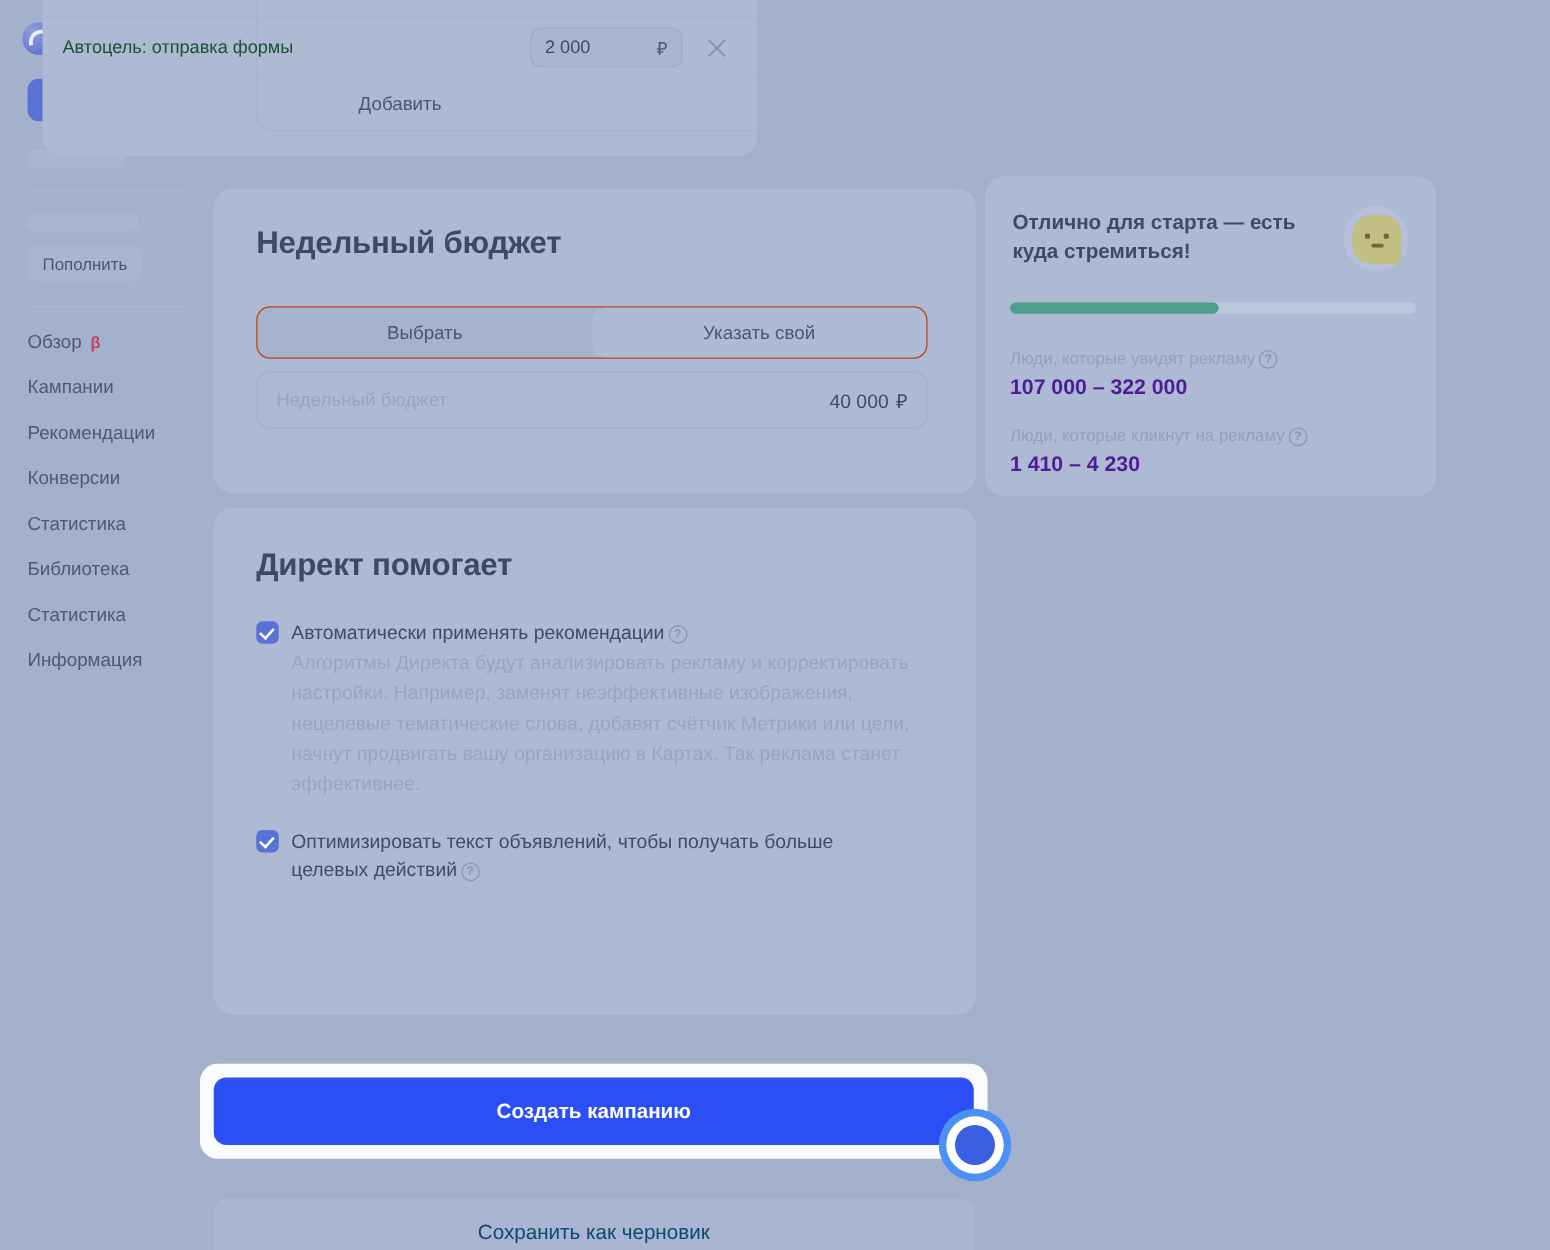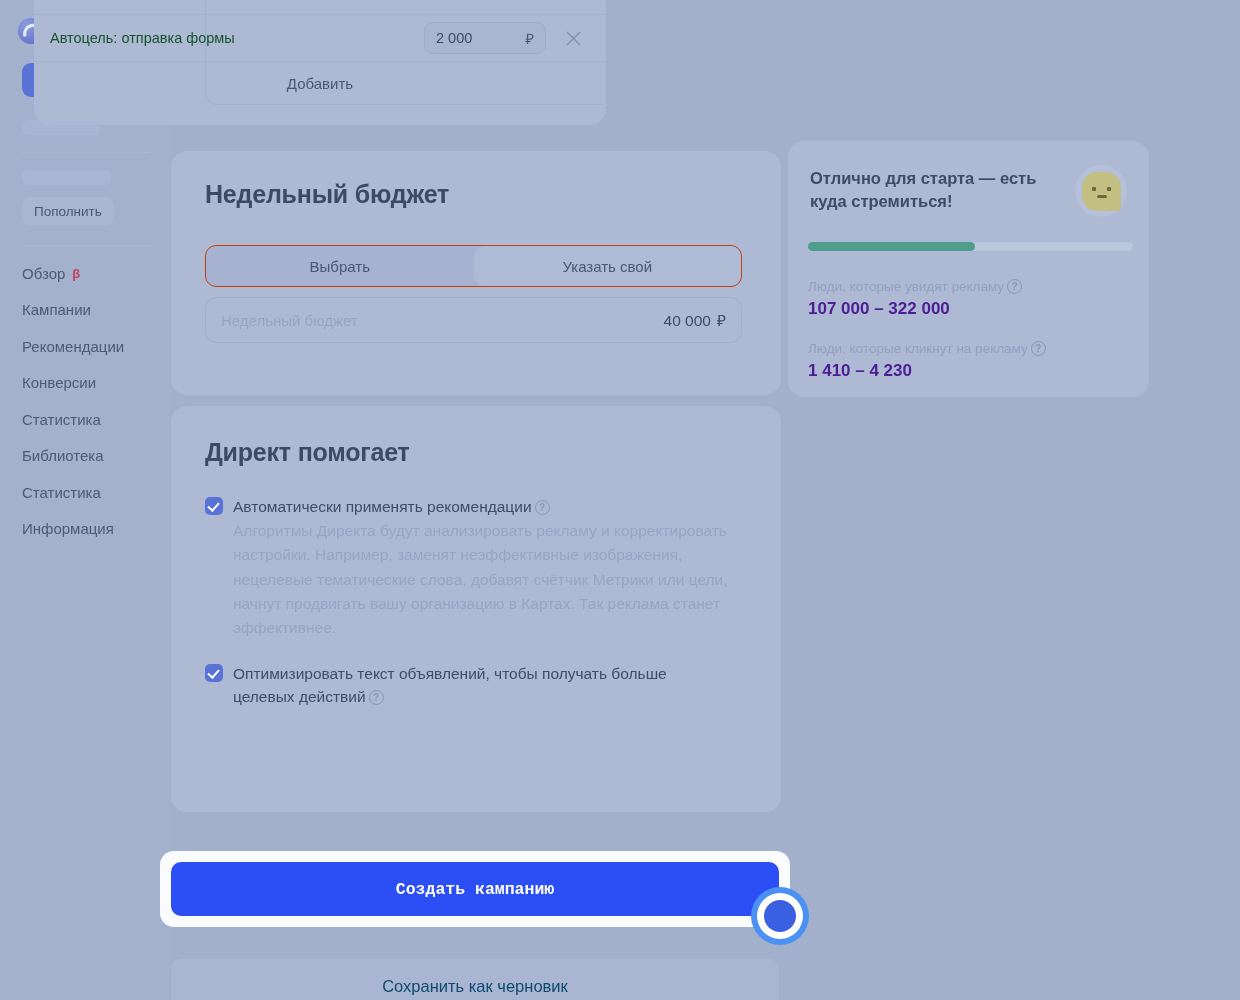--- a/index.html
+++ b/index.html
@@ -166,21 +166,21 @@
 
   
   .highlight-frame {
     position: absolute; left: 160px; top: 851px; width: 630px; height: 76px;
     background: #fafbfd; border-radius: 14px;
   }
   .create-btn {
     position: absolute; left: 171px; top: 862px; width: 608px; height: 54px;
     border-radius: 10px; background: #2c4ef5; color: #fff;
     font-size: 16.5px; font-weight: 600; border: none; cursor: pointer;
-    font-family: Liberation Mono, monospace; display: flex; align-items: center; justify-content: center;
+    font-family: Liberation Sans, sans-serif; display: flex; align-items: center; justify-content: center;
   }
   .draft-btn {
     position: absolute; left: 171px; top: 959px; width: 608px; height: 54px;
     border-radius: 10px; background: #aab6d1; color: #0c4a6e;
     font-size: 16.5px; border: none; cursor: pointer; font-family: inherit;
     display: flex; align-items: center; justify-content: center;
   }
   .click-dot {
     position: absolute; left: 751px; top: 887px; width: 58px; height: 58px;
     border-radius: 50%; background: #4a90f5;

